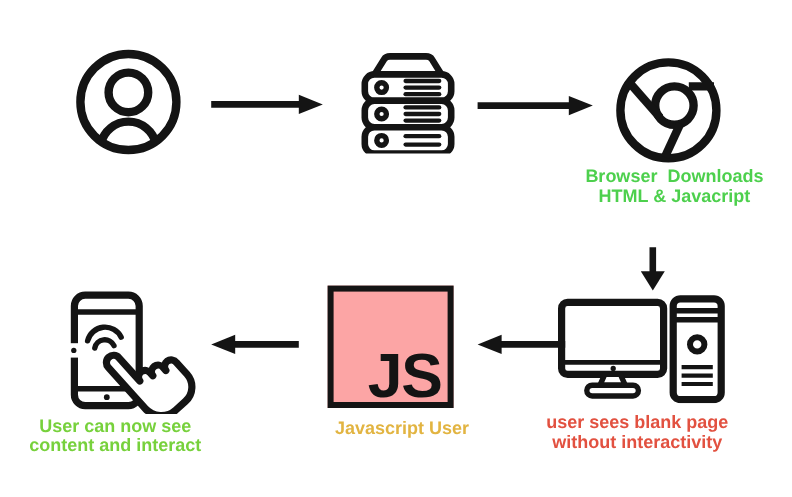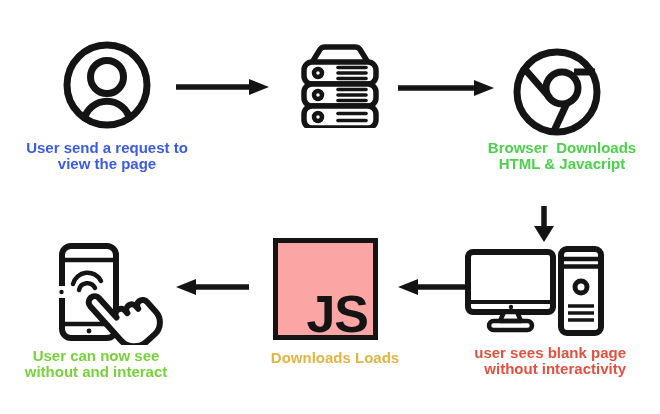--- a/index.html
+++ b/index.html
@@ -91,22 +91,20 @@
   <div class="icon" style="left:510px;top:45px;width:94px;height:94px">
     <svg width="94" height="94" viewBox="0 0 94 94">
       <circle cx="47" cy="47" r="40" fill="none" stroke="currentColor" stroke-width="7"></circle>
       <circle cx="52" cy="43" r="16" fill="none" stroke="currentColor" stroke-width="7"></circle>
       <line x1="13" y1="22" x2="40" y2="53" stroke="currentColor" stroke-width="7"></line>
       <line x1="64" y1="27" x2="85" y2="27" stroke="currentColor" stroke-width="7"></line>
       <line x1="57" y1="58" x2="44" y2="86" stroke="currentColor" stroke-width="7"></line>
     </svg>
   </div>
 
-  <div class="caption" style="left: 12px; top: 140px; color: rgb(59, 92, 224);">User send a request to
-view the page</div>
 
 
   <div class="caption" style="left: 467px; top: 140px; color: rgb(77, 208, 77); text-align: center;">Browser  Downloads
 HTML &amp; Javacript</div>
 
   <div class="arrow" style="left:531px;top:205px">
     <svg width="26" height="38" viewBox="0 0 26 38">
       <line x1="13" y1="1" x2="13" y2="24" stroke="currentColor" stroke-width="5.5"></line>
       <polygon points="3,21 23,21 13,37" fill="currentColor"></polygon>
     </svg>
@@ -158,21 +156,21 @@
       <rect x="3" y="46" width="9" height="12" fill="#fff"></rect>
       <circle cx="8.5" cy="52" r="2.2" fill="currentColor"></circle>
       <path d="M 20,44 A 15,15 0 0 1 48,41" fill="none" stroke="currentColor" stroke-width="4.5" stroke-linecap="round"></path>
       <path d="M 26,50 A 8.5,8.5 0 0 1 42,48" fill="none" stroke="currentColor" stroke-width="4.5" stroke-linecap="round"></path>
       <g transform="translate(37,57) rotate(-42)">
         <path d="M -6,42 L -6,7 A 6,6 0 0 1 6,7 L 6,33 A 5.5,5.5 0 0 1 17,34 L 17,37 A 5.5,5.5 0 0 1 28,38 L 28,41 A 5.5,5.5 0 0 1 39,42 L 39,55 A 16,16 0 0 1 23,71 L 12,71 A 18,18 0 0 1 -6,53 Z" fill="#fff" stroke="currentColor" stroke-width="6" stroke-linejoin="round"></path>
       </g>
     </svg>
   </div>
 
-  <div class="caption" style="left: 436px; top: 345px; color: rgb(226, 81, 64); text-align: right;">user sees blank page
+  <div class="caption" style="left: 436px; top: 345px; color: rgb(226, 81, 64);">user sees blank page
 without interactivity</div>
 
-  <div class="caption" style="left: 240px; top: 350px; color: rgb(226, 180, 65);">Downloads Loads</div>
+  <div class="caption" style="left: 240px; top: 350px; color: rgb(226, 180, 65);">Javascript User</div>
 
   <div class="caption" style="left: 1px; top: 348px; color: rgb(119, 209, 60);">User can now see
-without and interact</div>
+content and interact</div>
 
 </div>
 
 </body></html>

